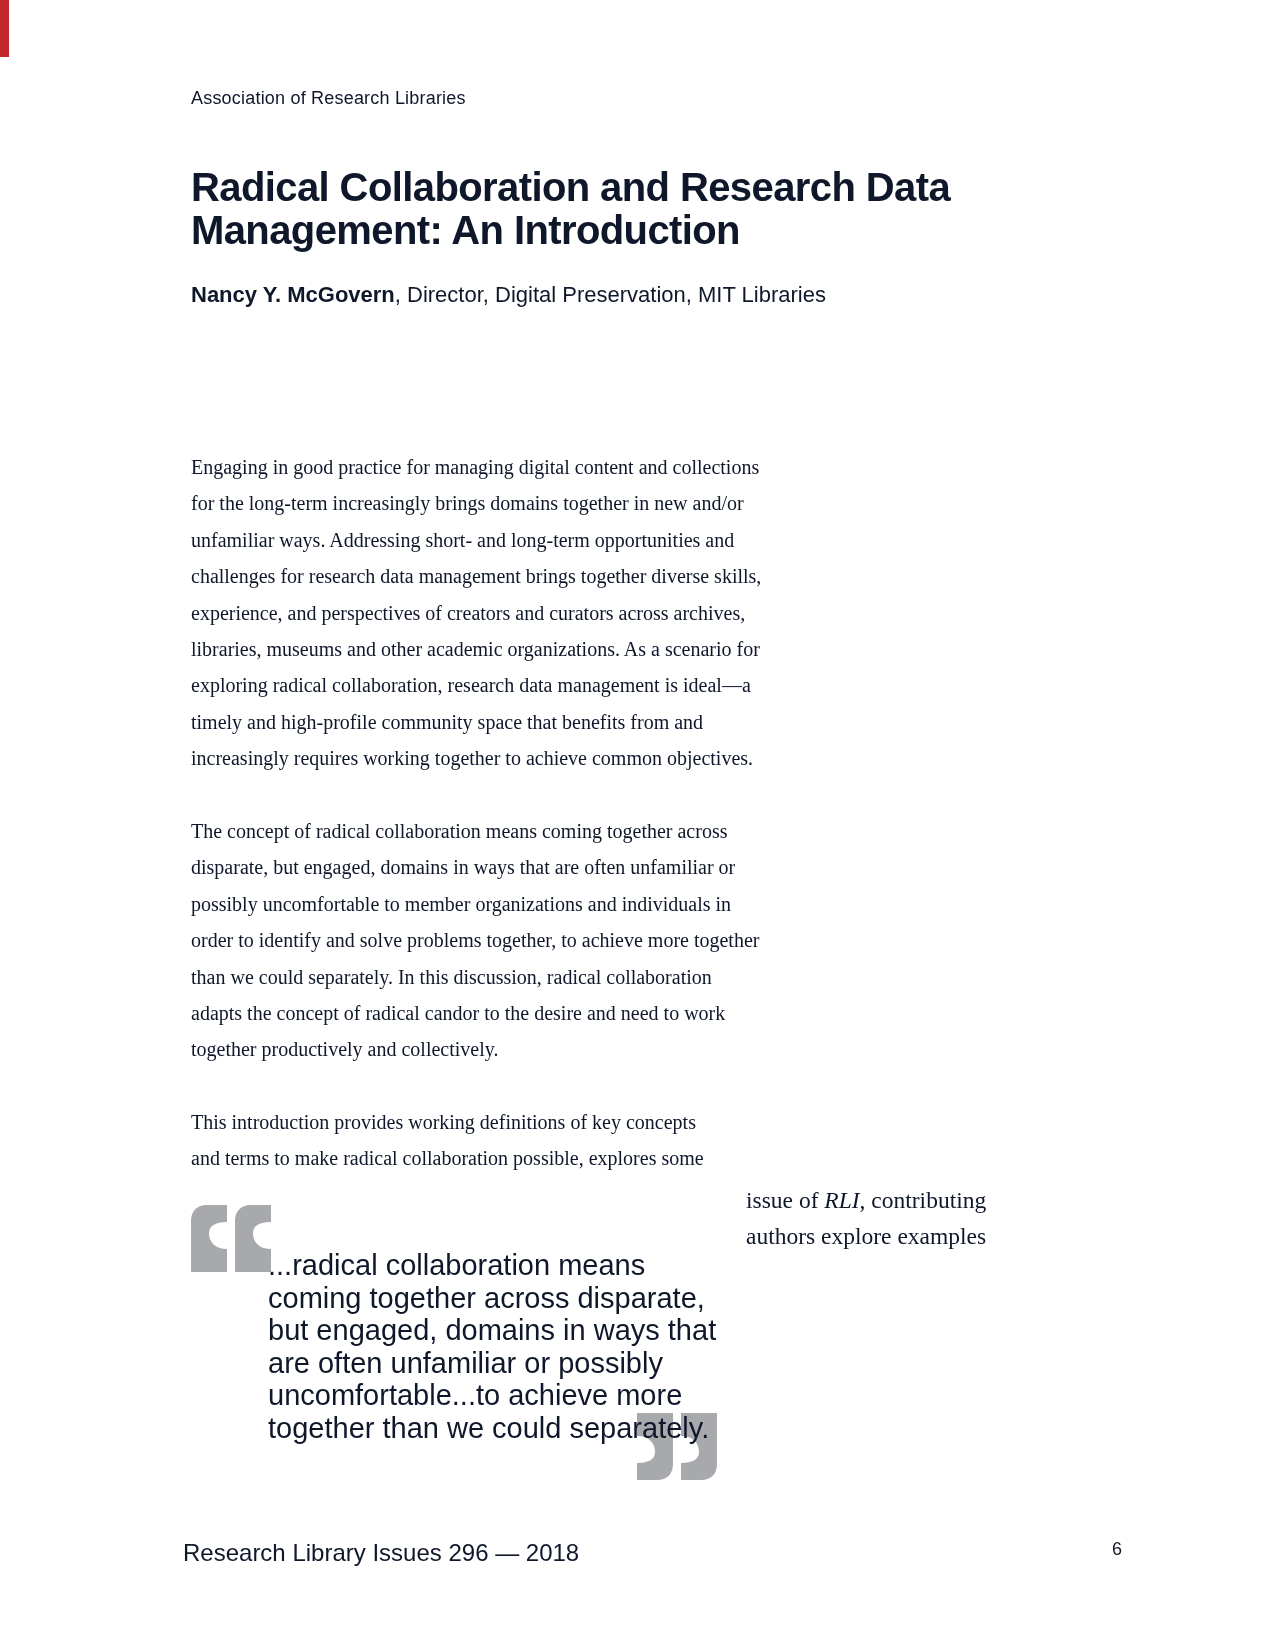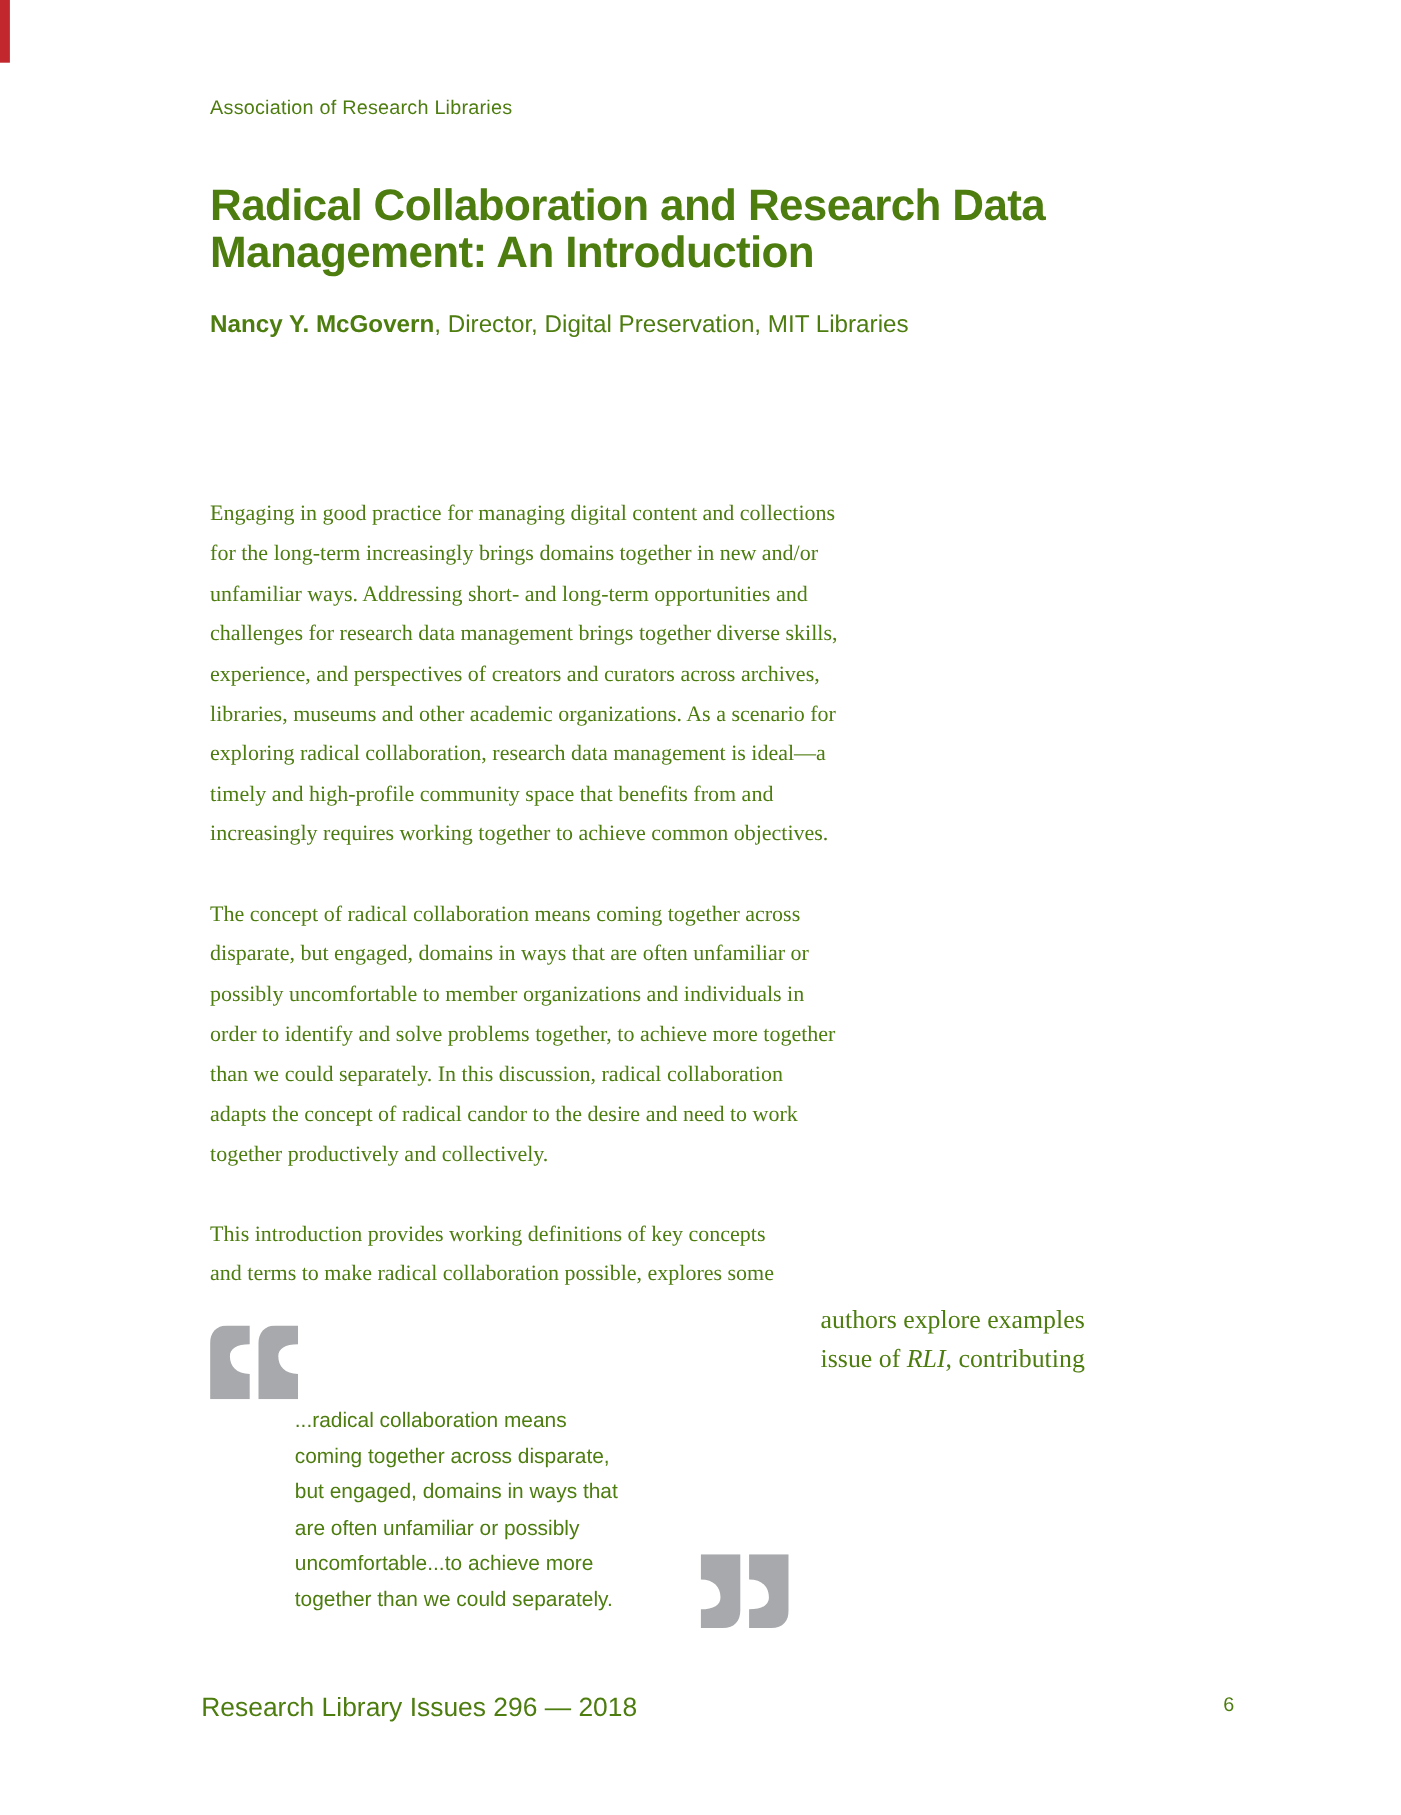--- a/index.html
+++ b/index.html
@@ -2,21 +2,21 @@
 <html><head>
 <meta charset="utf-8">
 <style>
   html,body{margin:0;padding:0;background:#ffffff;}
   #page{
     position:relative;
     width:1274px;height:1650px;
     background:#ffffff;
     overflow:hidden;
     font-family:"Liberation Sans", sans-serif;
-    color:#4d7c0f;
+    color:#0f172a;
   }
   .abs{position:absolute;}
   #accent-bar{
     left:0;top:0;width:9px;height:57px;
     background:#c2272e;
   }
   #publisher{
     left:191px;top:88px;
     font-size:18px;letter-spacing:0.2px;
     white-space:nowrap;
@@ -50,22 +50,22 @@
     font-family:"Liberation Serif", serif;
     font-size:23.5px;line-height:36.4px;
   }
   #right-column .rc-lines{white-space:pre-line;}
   #right-column .rc-line{white-space:nowrap;}
   .journal-title{font-style:italic;}
   #open-quote{left:191px;top:1205px;}
   #close-quote{left:637px;top:1413px;}
   #pull-quote-text{
     left:268px;top:1249px;width:460px;
-    font-size:19px;line-height:32.6px;
-    white-space:pre-line;z-index:3;margin-top:27px;
+    font-size:29px;line-height:32.6px;
+    white-space:pre-line;z-index:3;
   }
   .quote-svg{display:block;}
   #footer-issue{
     left:183px;top:1539px;
     font-size:24px;white-space:nowrap;
   }
   #footer-page-number{
     left:1070px;top:1539px;width:52px;
     font-size:18px;text-align:right;
   }
@@ -102,24 +102,24 @@
 possibly uncomfortable to member organizations and individuals in
 order to identify and solve problems together, to achieve more together
 than we could separately. In this discussion, radical collaboration
 adapts the concept of radical candor to the desire and need to work
 together productively and collectively.</div>
 
   <div id="para-3-intro" class="abs body-para">This introduction provides working definitions of key concepts
 and terms to make radical collaboration possible, explores some</div>
 
   <div id="right-column" class="abs">
-    <div class="rc-line">authors explore examples</div>
     <div class="rc-line">
       <span>issue of </span><span class="journal-title">RLI</span><span>, contributing</span>
     </div>
+    <div class="rc-line">authors explore examples</div>
   </div>
 
   <div id="open-quote" class="abs">
     <svg class="quote-svg" width="80" height="67" viewBox="0 0 80 67" aria-hidden="true">
       <g fill="#a7a9ac">
         <path d="M 36 0 L 16 0 C 5 0 0 7 0 16 L 0 67 L 36 67 L 36 44 C 24 44 18 37 18 28 C 18 21 24 17 36 17 Z"></path>
         <path d="M 80 0 L 60 0 C 49 0 44 7 44 16 L 44 67 L 80 67 L 80 44 C 68 44 62 37 62 28 C 62 21 68 17 80 17 Z"></path>
       </g>
     </svg>
   </div>

